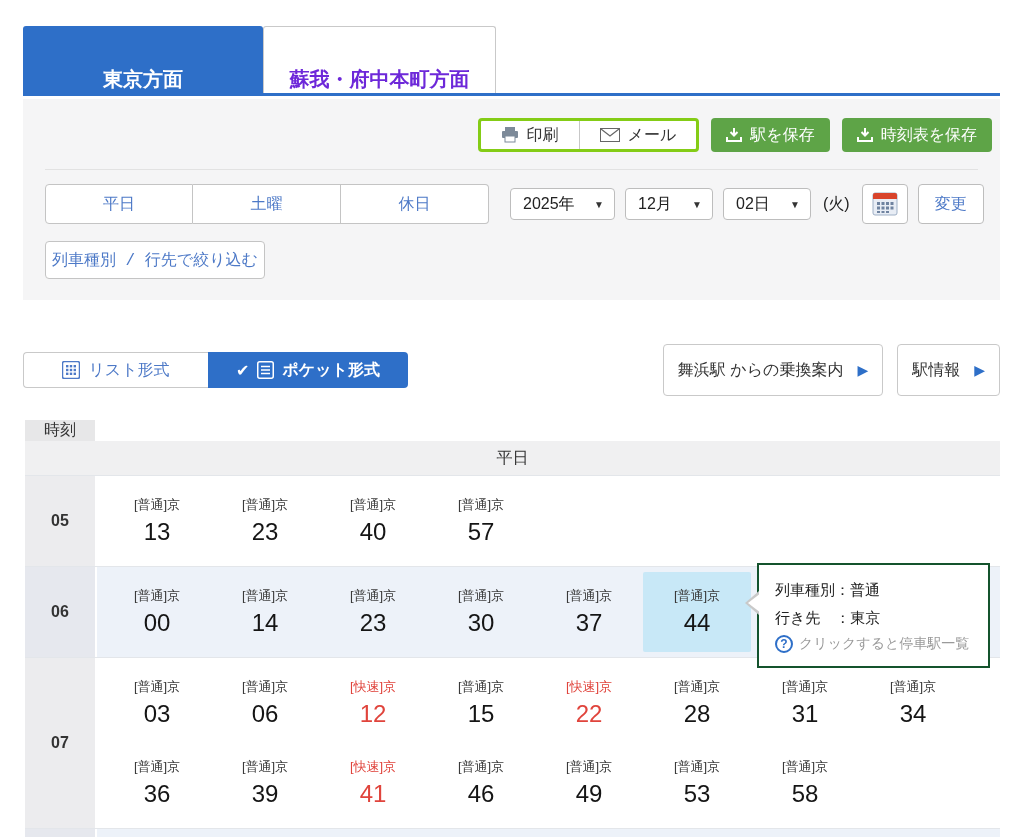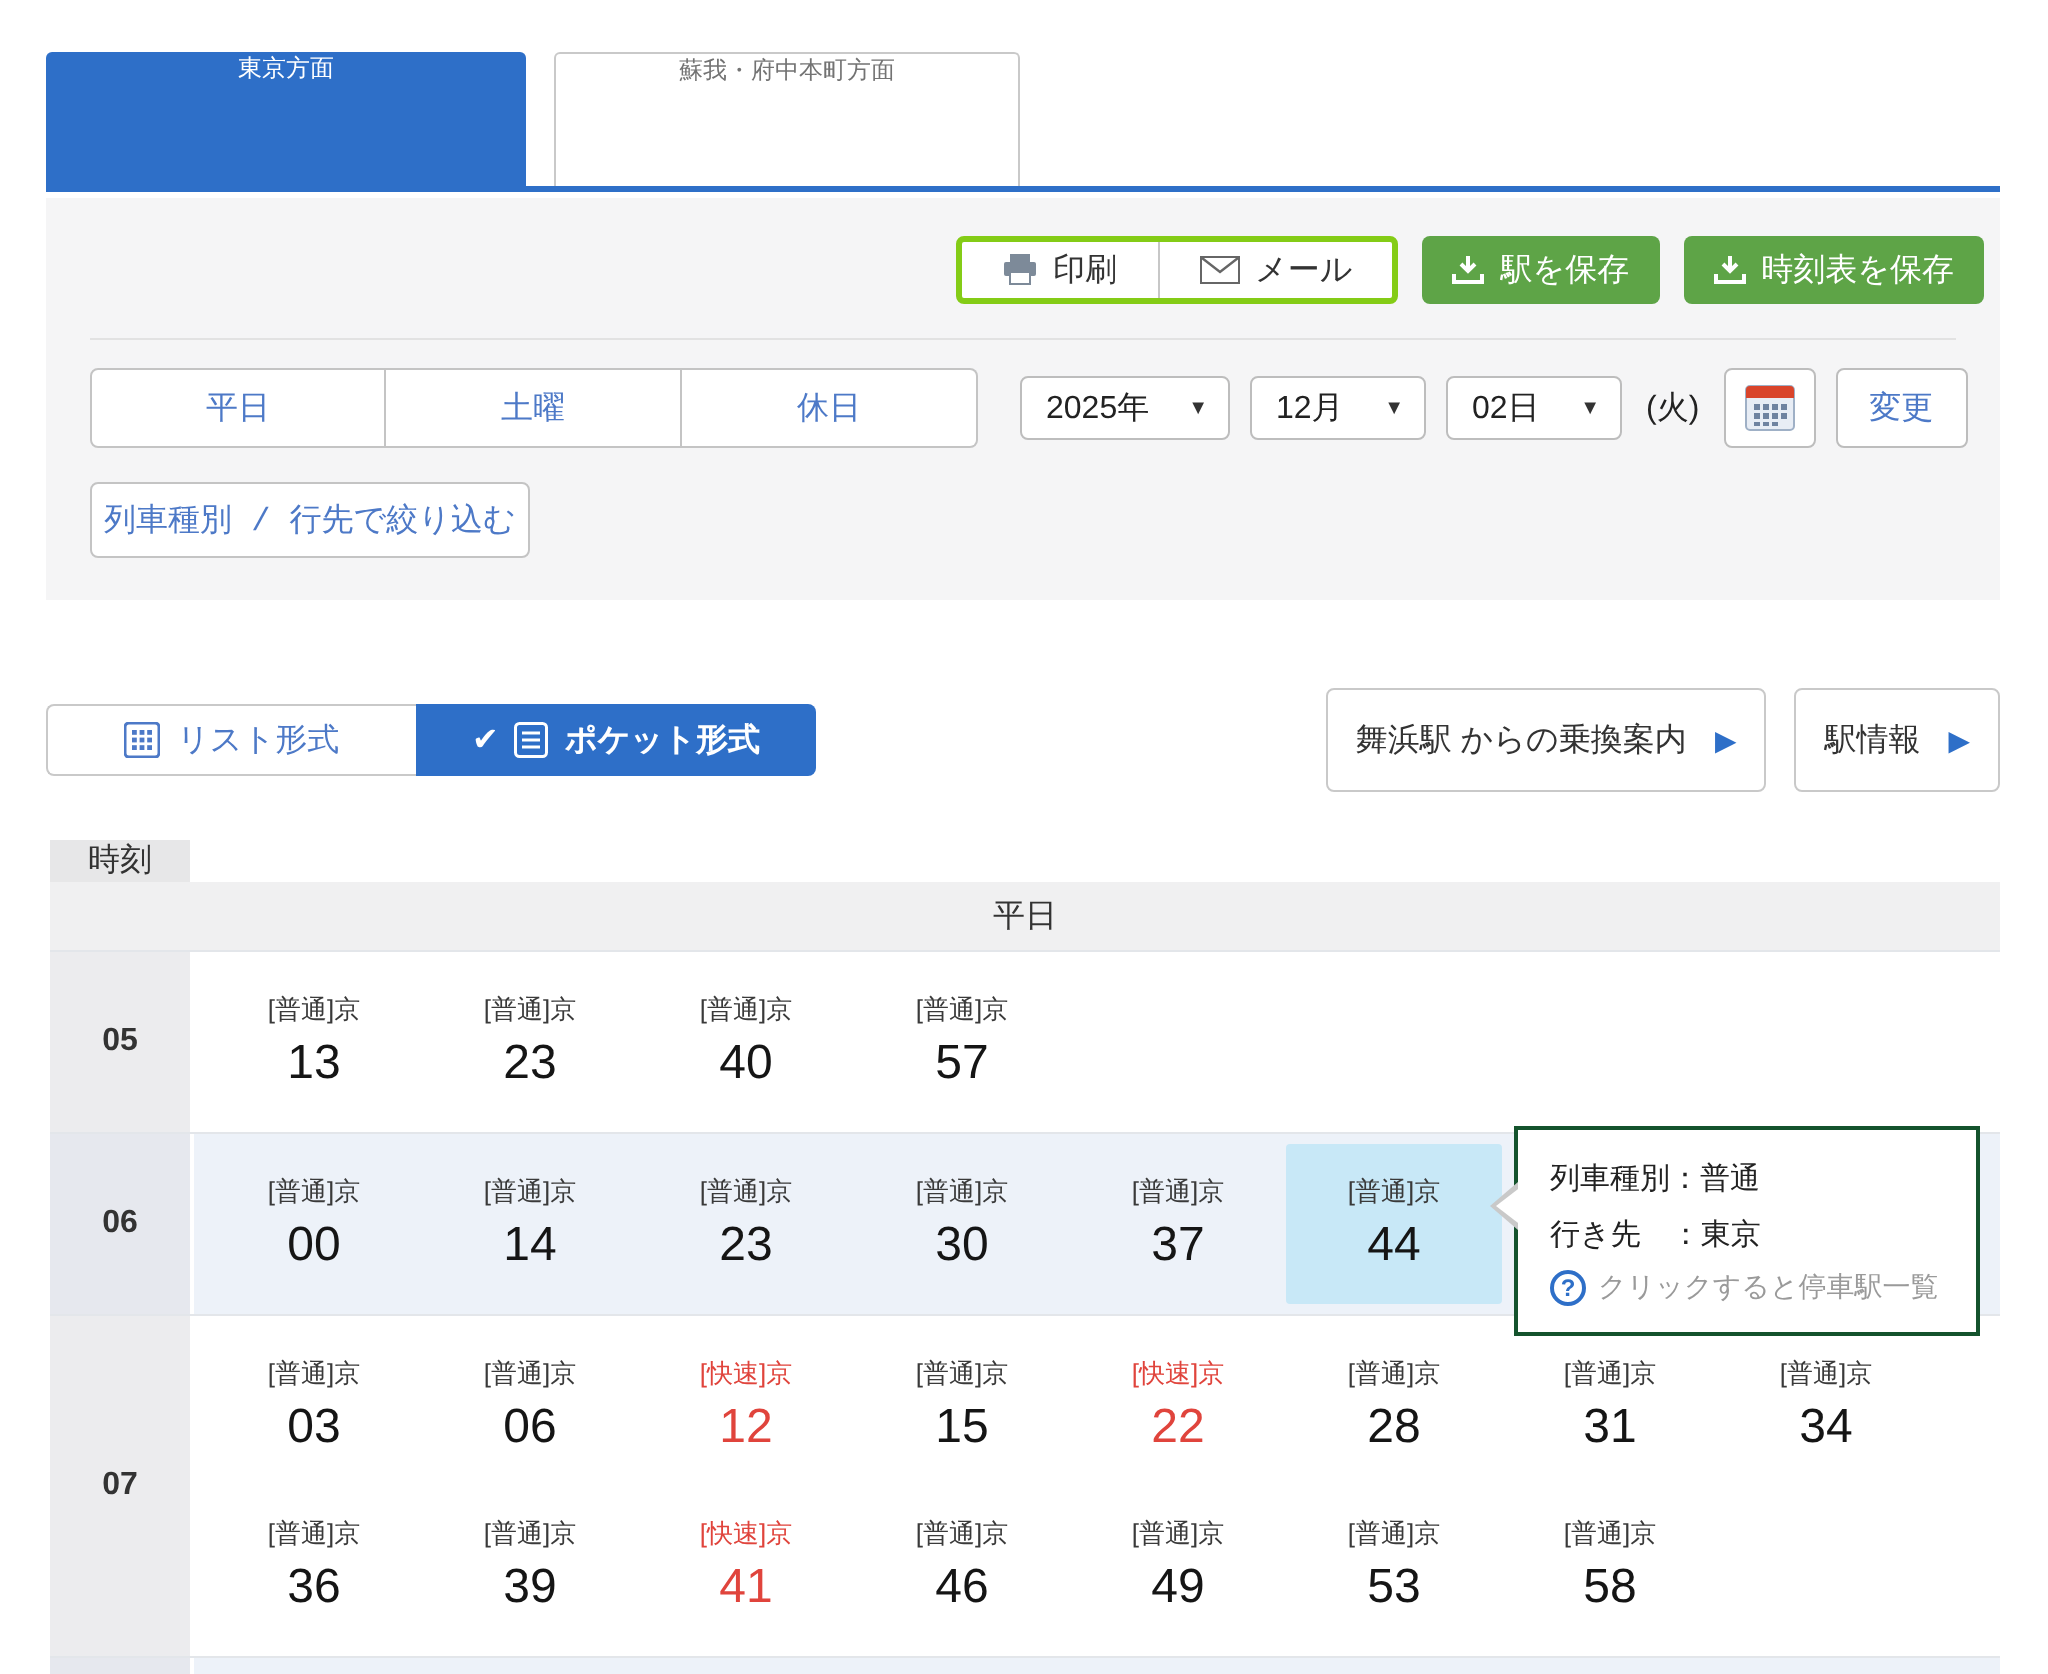--- a/index.html
+++ b/index.html
@@ -2,24 +2,24 @@
 <html><head>
 <meta charset="utf-8">
 <style>
   * { margin:0; padding:0; box-sizing:border-box; }
   body { background:#fff; font-family:"Liberation Sans","DejaVu Sans",sans-serif; }
   .page { position:relative; width:1024px; height:837px; background:#fff; overflow:hidden; }
 
   
   .tabbar { position:absolute; left:23px; top:28px; width:977px; height:68px;
             border-bottom:3px solid #2e6fc8; display:flex; align-items:flex-end; }
-  .tab { height:67px; display:flex; align-items:flex-start; justify-content:center;
-         font-size:12px; font-weight:normal; cursor:pointer; }
+  .tab { height:67px; display:flex; align-items:flex-end; justify-content:center;
+         font-size:20px; font-weight:bold; cursor:pointer; }
   .tab.active { width:240px; background:#2e6fc8; color:#fff; border-radius:3px 3px 0 0; }
-  .tab.inactive { width:233px; margin-left:14px; background:#fff; color:#737373;
+  .tab.inactive { width:233px; background:#fff; color:#6d28d9;
                   border:1px solid #c9c9c9; border-bottom:none; border-radius:3px 3px 0 0; }
 
   
   .panel { position:absolute; left:23px; top:99px; width:977px; height:201px; background:#f5f5f6; }
   .toolbar { display:flex; justify-content:flex-end; align-items:center; padding:19px 8px 0 0; }
   .btn-group { display:flex; background:#fff; border:3px solid #84cc16; border-radius:4px; height:34px; }
   .btn-flat { display:flex; align-items:center; gap:8px; padding:0 20px; font-size:16px; color:#333; cursor:pointer; }
   .btn-flat + .btn-flat { border-left:1px solid #c7c7c7; }
   .btn-green { display:flex; align-items:center; gap:8px; height:34px; padding:0 15px; margin-left:12px;
                background:#5ea447; border-radius:4px; color:#fff; font-size:16px; cursor:pointer; }

